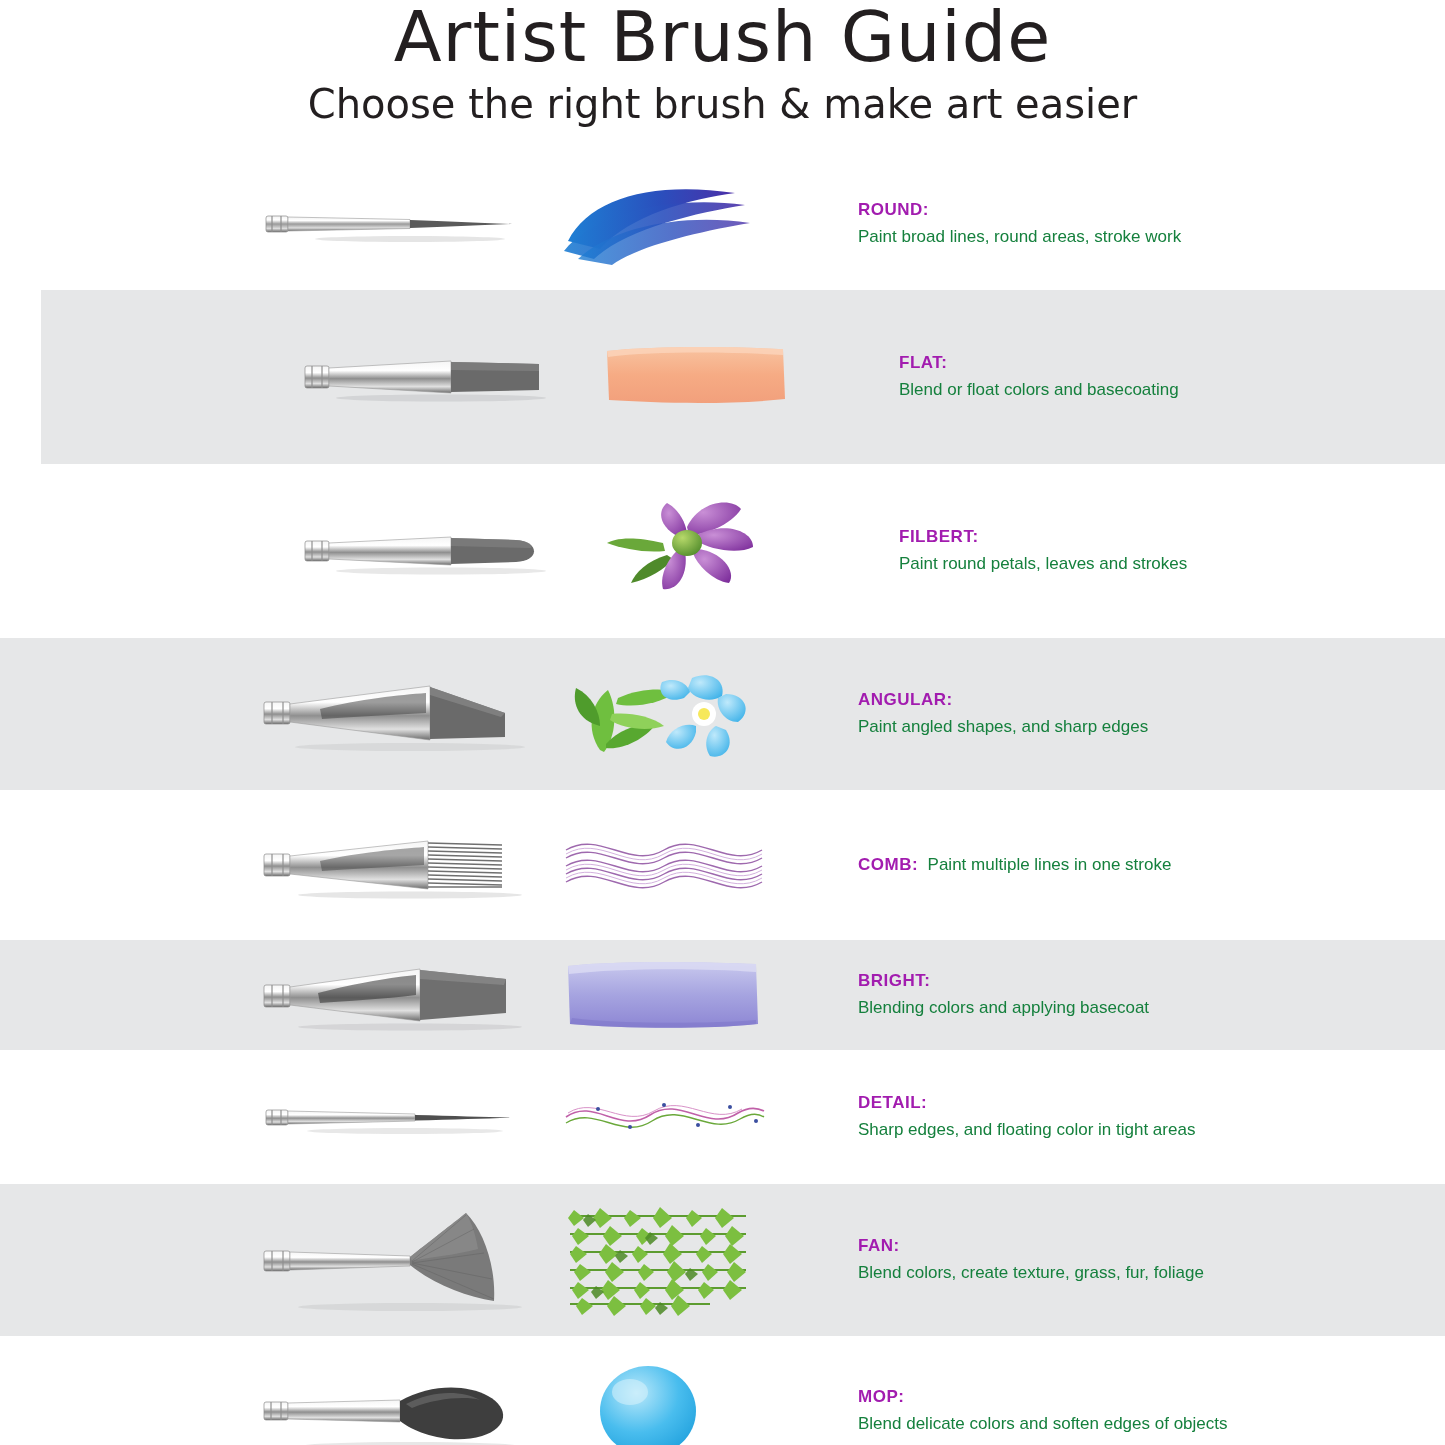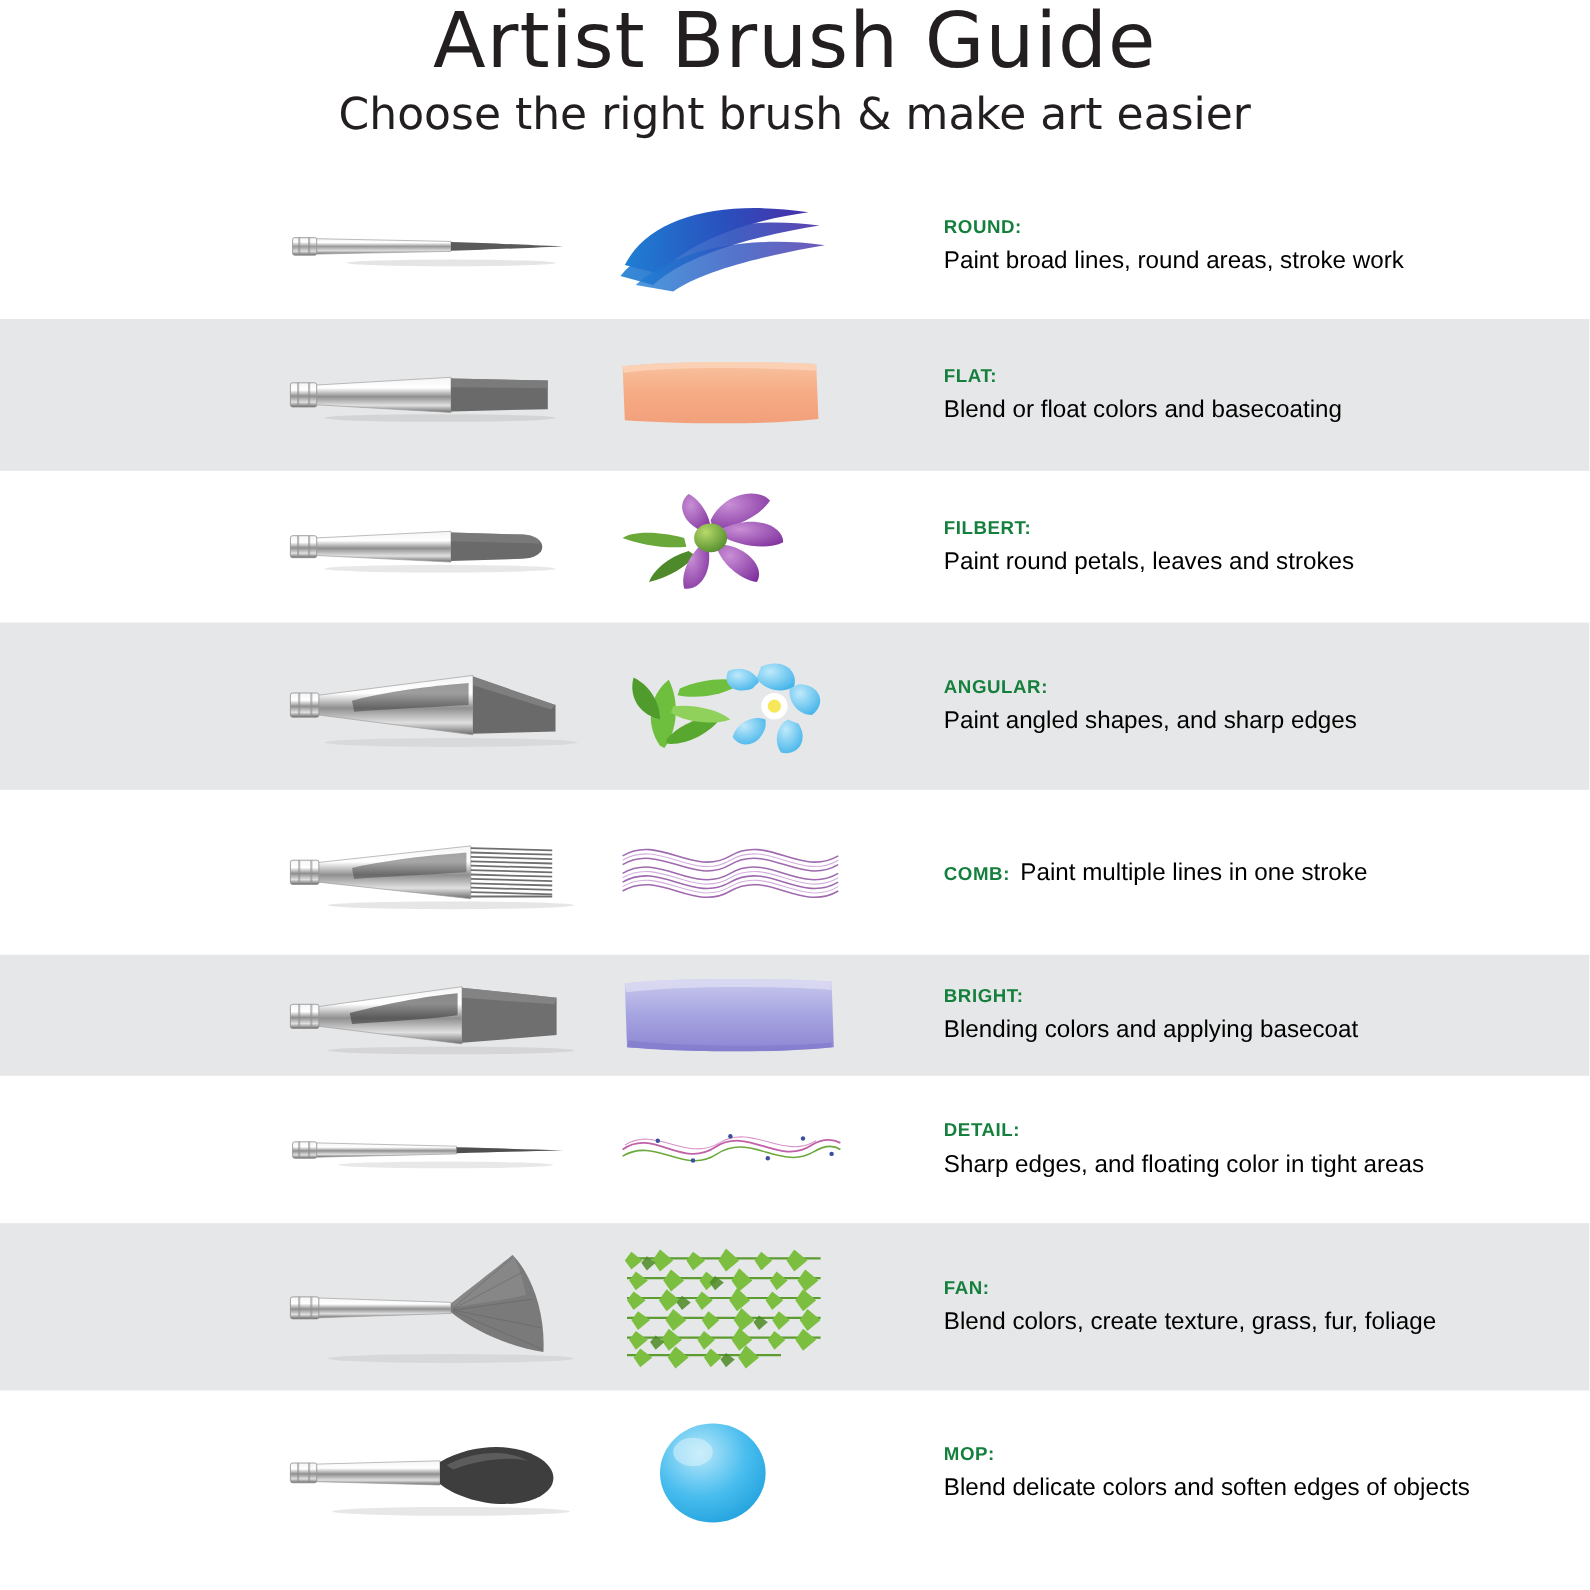--- a/index.html
+++ b/index.html
@@ -50,21 +50,21 @@
   .row {
     position: relative;
     display: flex;
     align-items: center;
     height: 132px;
     box-sizing: border-box;
   }
   .row.shaded {
     background: #e6e7e8;
   }
-  .row.tall { height: 138px; }
+  .row.tall { height: 174px; margin-left: 41px; }
 
   .cell-brush {
     width: 560px;
     min-width: 560px;
     height: 100%;
     position: relative;
   }
   .cell-swatch {
     width: 290px;
     min-width: 290px;
@@ -73,26 +73,26 @@
   }
   .cell-text {
     flex: 1;
     padding-left: 8px;
   }
   .brush-name {
     font-family: "Liberation Sans", sans-serif;
     font-size: 17px;
     font-weight: bold;
     letter-spacing: 0.5px;
-    color: #15803d;
+    color: #a21caf;
   }
   .brush-desc {
     font-family: "Liberation Sans", sans-serif;
-    font-size: 22px;
-    color: #000000;
+    font-size: 17px;
+    color: #15803d;
     margin-top: 7px;
   }
   .inline-row .brush-desc {
     margin-top: 0;
     display: inline;
     font-weight: normal;
   }
   .inline-row .brush-name {
     display: inline;
     margin-top: 18px;

